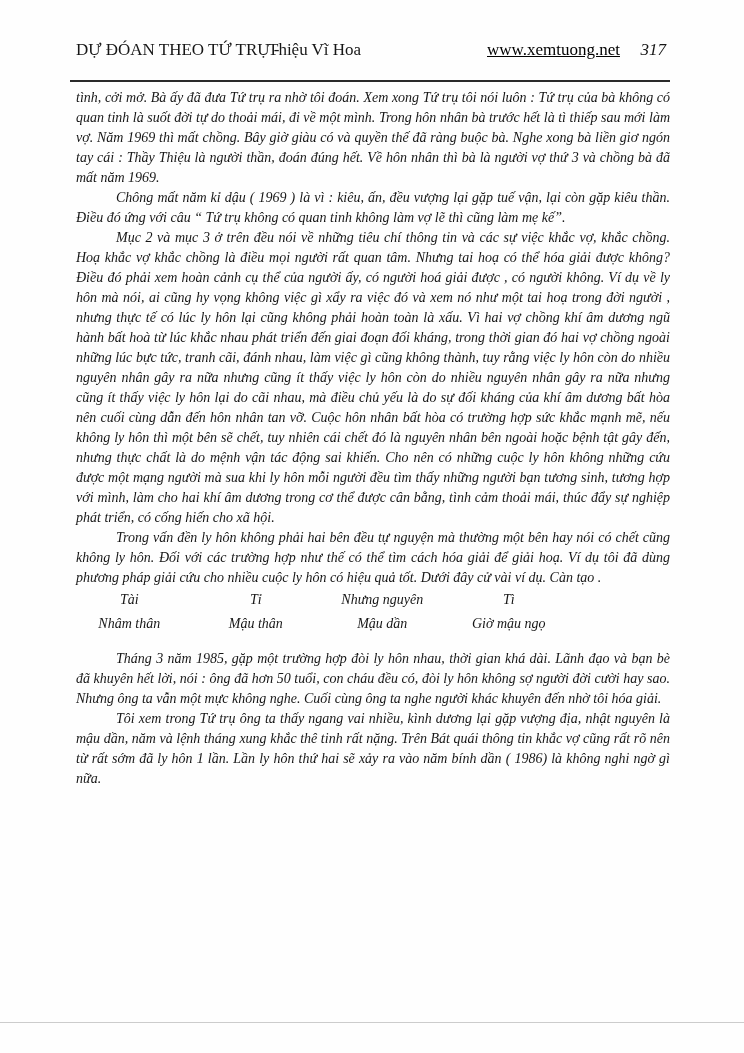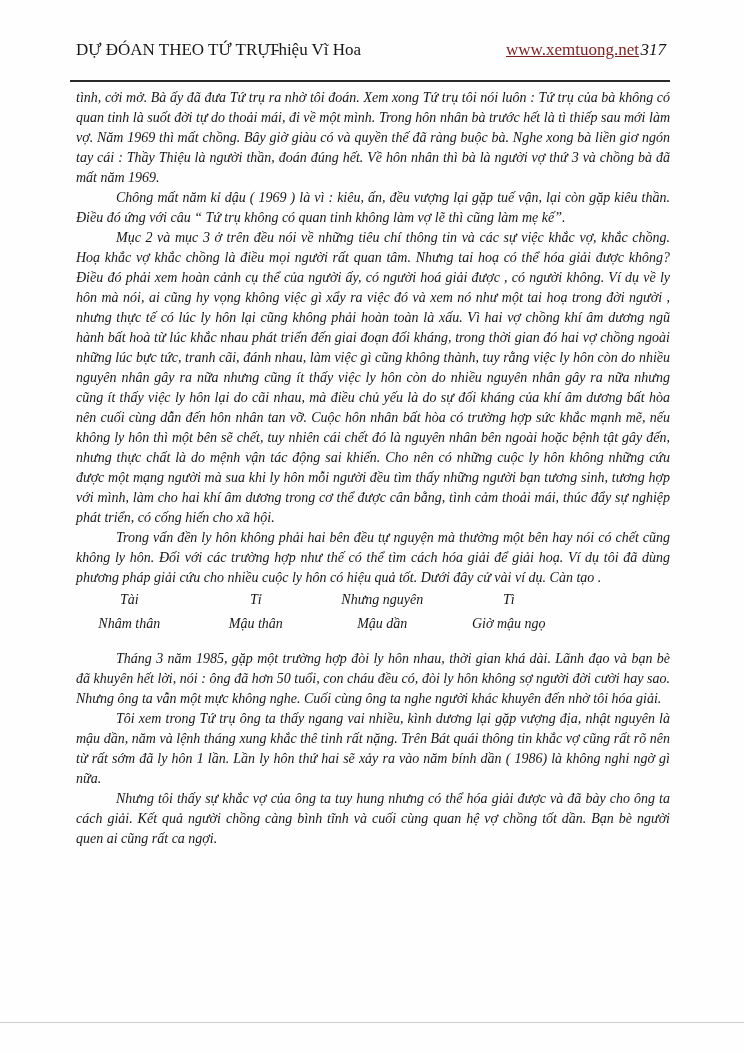--- a/index.html
+++ b/index.html
@@ -15,22 +15,22 @@
   }
   
   .page-header {
     position: absolute;
     top: 40px; left: 0; right: 0;
     height: 26px;
     font-size: 17px;
   }
   .hdr-title   { position: absolute; left: 76px;  white-space: nowrap; }
   .hdr-author  { position: absolute; left: 268px; white-space: nowrap; }
-  .hdr-site    { position: absolute; left: 506px; white-space: nowrap;
-                 text-decoration: underline; color: #7f1d1d; cursor: pointer; }
+  .hdr-site    { position: absolute; left: 487px; white-space: nowrap;
+                 text-decoration: underline; color: #000000; cursor: pointer; }
   .hdr-page    { position: absolute; right: 78px; white-space: nowrap; font-style: italic; }
   .header-rule {
     position: absolute;
     top: 80px; left: 70px; width: 600px; height: 0;
     border-top: 2px solid #2a2a2a;
   }
   
   .page-body {
     position: absolute;
     top: 88px; left: 76px; width: 594px;
@@ -85,19 +85,18 @@
       <span class="pillar-cell">Nhưng nguyên</span>
       <span class="pillar-cell">Tì</span>
       <span class="pillar-cell">Nhâm thân</span>
       <span class="pillar-cell">Mậu thân</span>
       <span class="pillar-cell">Mậu dần</span>
       <span class="pillar-cell">Giờ mậu ngọ</span>
     </div>
 
     <p class="para indent">Tháng 3 năm 1985, gặp một trường hợp đòi ly hôn nhau, thời gian khá dài. Lãnh đạo và bạn bè đã khuyên hết lời, nói : ông đã hơn 50 tuổi, con cháu đều có, đòi ly hôn không sợ người đời cười hay sao. Nhưng ông ta vẫn một mực không nghe. Cuối cùng ông ta nghe người khác khuyên đến nhờ tôi hóa giải.</p>
     <p class="para indent">Tôi xem trong Tứ trụ ông ta thấy ngang vai nhiều, kình dương lại gặp vượng địa, nhật nguyên là mậu dần, năm và lệnh tháng xung khắc thê tinh rất nặng. Trên Bát quái thông tin khắc vợ cũng rất rõ nên từ rất sớm đã ly hôn 1 lần. Lần ly hôn thứ hai sẽ xảy ra vào năm bính dần ( 1986) là không nghi ngờ gì nữa.</p>
-    <p class="para indent">Nhưng tôi thấy sự khắc vợ của ông ta tuy hung nhưng có thể hóa giải được và đã bày cho ông ta cách giải. Kết quả người chồng càng bình tĩnh và cuối cùng quan hệ vợ chồng tốt dần. Bạn bè người quen ai cũng rất ca ngợi.</p>
 
   </div>
 
   <div class="bottom-line"></div>
 
 </div>
 
 </body></html>

